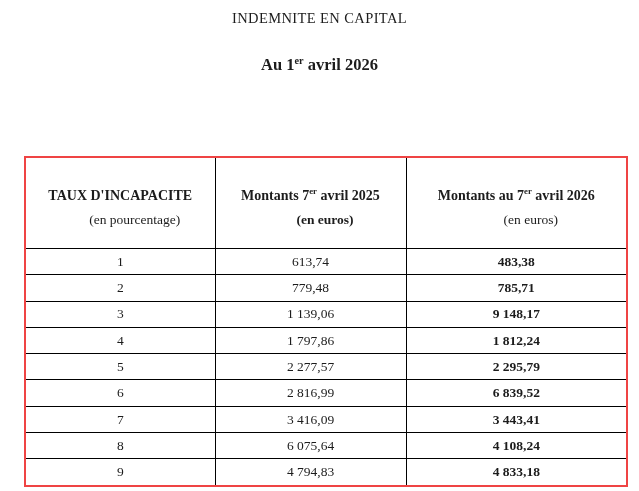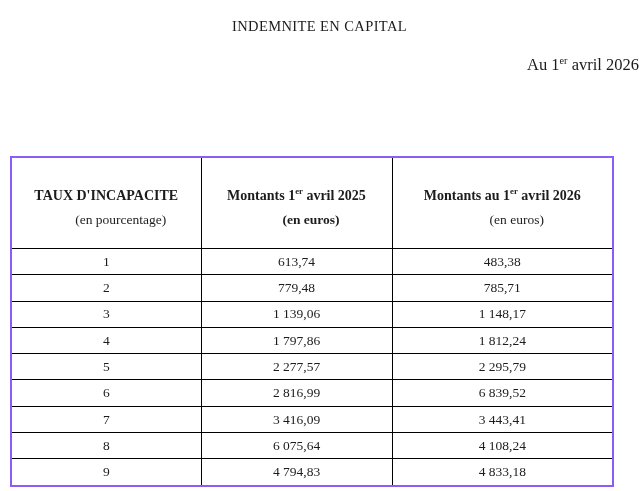--- a/index.html
+++ b/index.html
@@ -10,44 +10,44 @@
     width: 639px;
     height: 491px;
     background: #ffffff;
     font-family: "Liberation Serif", "DejaVu Serif", serif;
     color: #1c1c1c;
     position: relative;
     overflow: hidden;
   }
   .doc-title {
     text-align: center;
-    padding-top: 18px;
+    padding-top: 10px;
     font-size: 14.5px;
     letter-spacing: 0.4px;
     font-weight: normal;
   }
   .doc-subtitle {
-    text-align: right;
-    margin-top: 20px;
+    text-align: center;
+    margin-top: 28px;
     font-size: 16.5px;
-    font-weight: normal;
+    font-weight: bold;
   }
   sup {
     font-size: 0.62em;
     vertical-align: super;
     line-height: 0;
   }
   table.capital-table {
     position: absolute;
-    left: 10px;
+    left: 24px;
     top: 156px;
     width: 602px;
     border-collapse: collapse;
     table-layout: fixed;
-    border: 2px solid #8b5cf6;
+    border: 2px solid #ef4444;
   }
   .capital-table col.c1 { width: 190px; }
   .capital-table col.c2 { width: 191px; }
   .capital-table col.c3 { width: 221px; }
   .capital-table th,
   .capital-table td {
     border: 1.5px solid #000;
     text-align: center;
     vertical-align: middle;
     padding: 0;
@@ -67,21 +67,21 @@
     margin-top: 8px;
     line-height: 1.1;
     margin-left: 29px;
   }
   .h-unit.bold { font-weight: bold; }
   .capital-table td {
     height: 25.3px;
     font-size: 13.5px;
     line-height: 1;
   }
-  td.bold-val { font-weight: normal; }
+  td.bold-val { font-weight: bold; }
 </style>
 </head>
 <body>
 
 <div class="doc-title">INDEMNITE EN CAPITAL</div>
 
 <div class="doc-subtitle"><span>Au 1</span><sup>er</sup><span> avril 2026</span></div>
 
 <table class="capital-table">
   <colgroup>
@@ -89,44 +89,44 @@
       <col class="c2">
       <col class="c3">
   </colgroup>
   <thead>
     <tr>
       <th>
         <div class="h-title">TAUX D'INCAPACITE</div>
         <div class="h-unit">(en pourcentage)</div>
       </th>
       <th>
-        <div class="h-title"><span>Montants 1</span><sup>er</sup><span> avril 2025</span></div>
+        <div class="h-title"><span>Montants 7</span><sup>er</sup><span> avril 2025</span></div>
         <div class="h-unit bold">(en euros)</div>
       </th>
       <th>
-        <div class="h-title"><span>Montants au 1</span><sup>er</sup><span> avril 2026</span></div>
+        <div class="h-title"><span>Montants au 7</span><sup>er</sup><span> avril 2026</span></div>
         <div class="h-unit">(en euros)</div>
       </th>
     </tr>
   </thead>
   <tbody>
     <tr>
       <td>1</td>
       <td>613,74</td>
       <td class="bold-val">483,38</td>
     </tr>
     <tr>
       <td>2</td>
       <td>779,48</td>
       <td class="bold-val">785,71</td>
     </tr>
     <tr>
       <td>3</td>
       <td>1 139,06</td>
-      <td class="bold-val">1 148,17</td>
+      <td class="bold-val">9 148,17</td>
     </tr>
     <tr>
       <td>4</td>
       <td>1 797,86</td>
       <td class="bold-val">1 812,24</td>
     </tr>
     <tr>
       <td>5</td>
       <td>2 277,57</td>
       <td class="bold-val">2 295,79</td>

